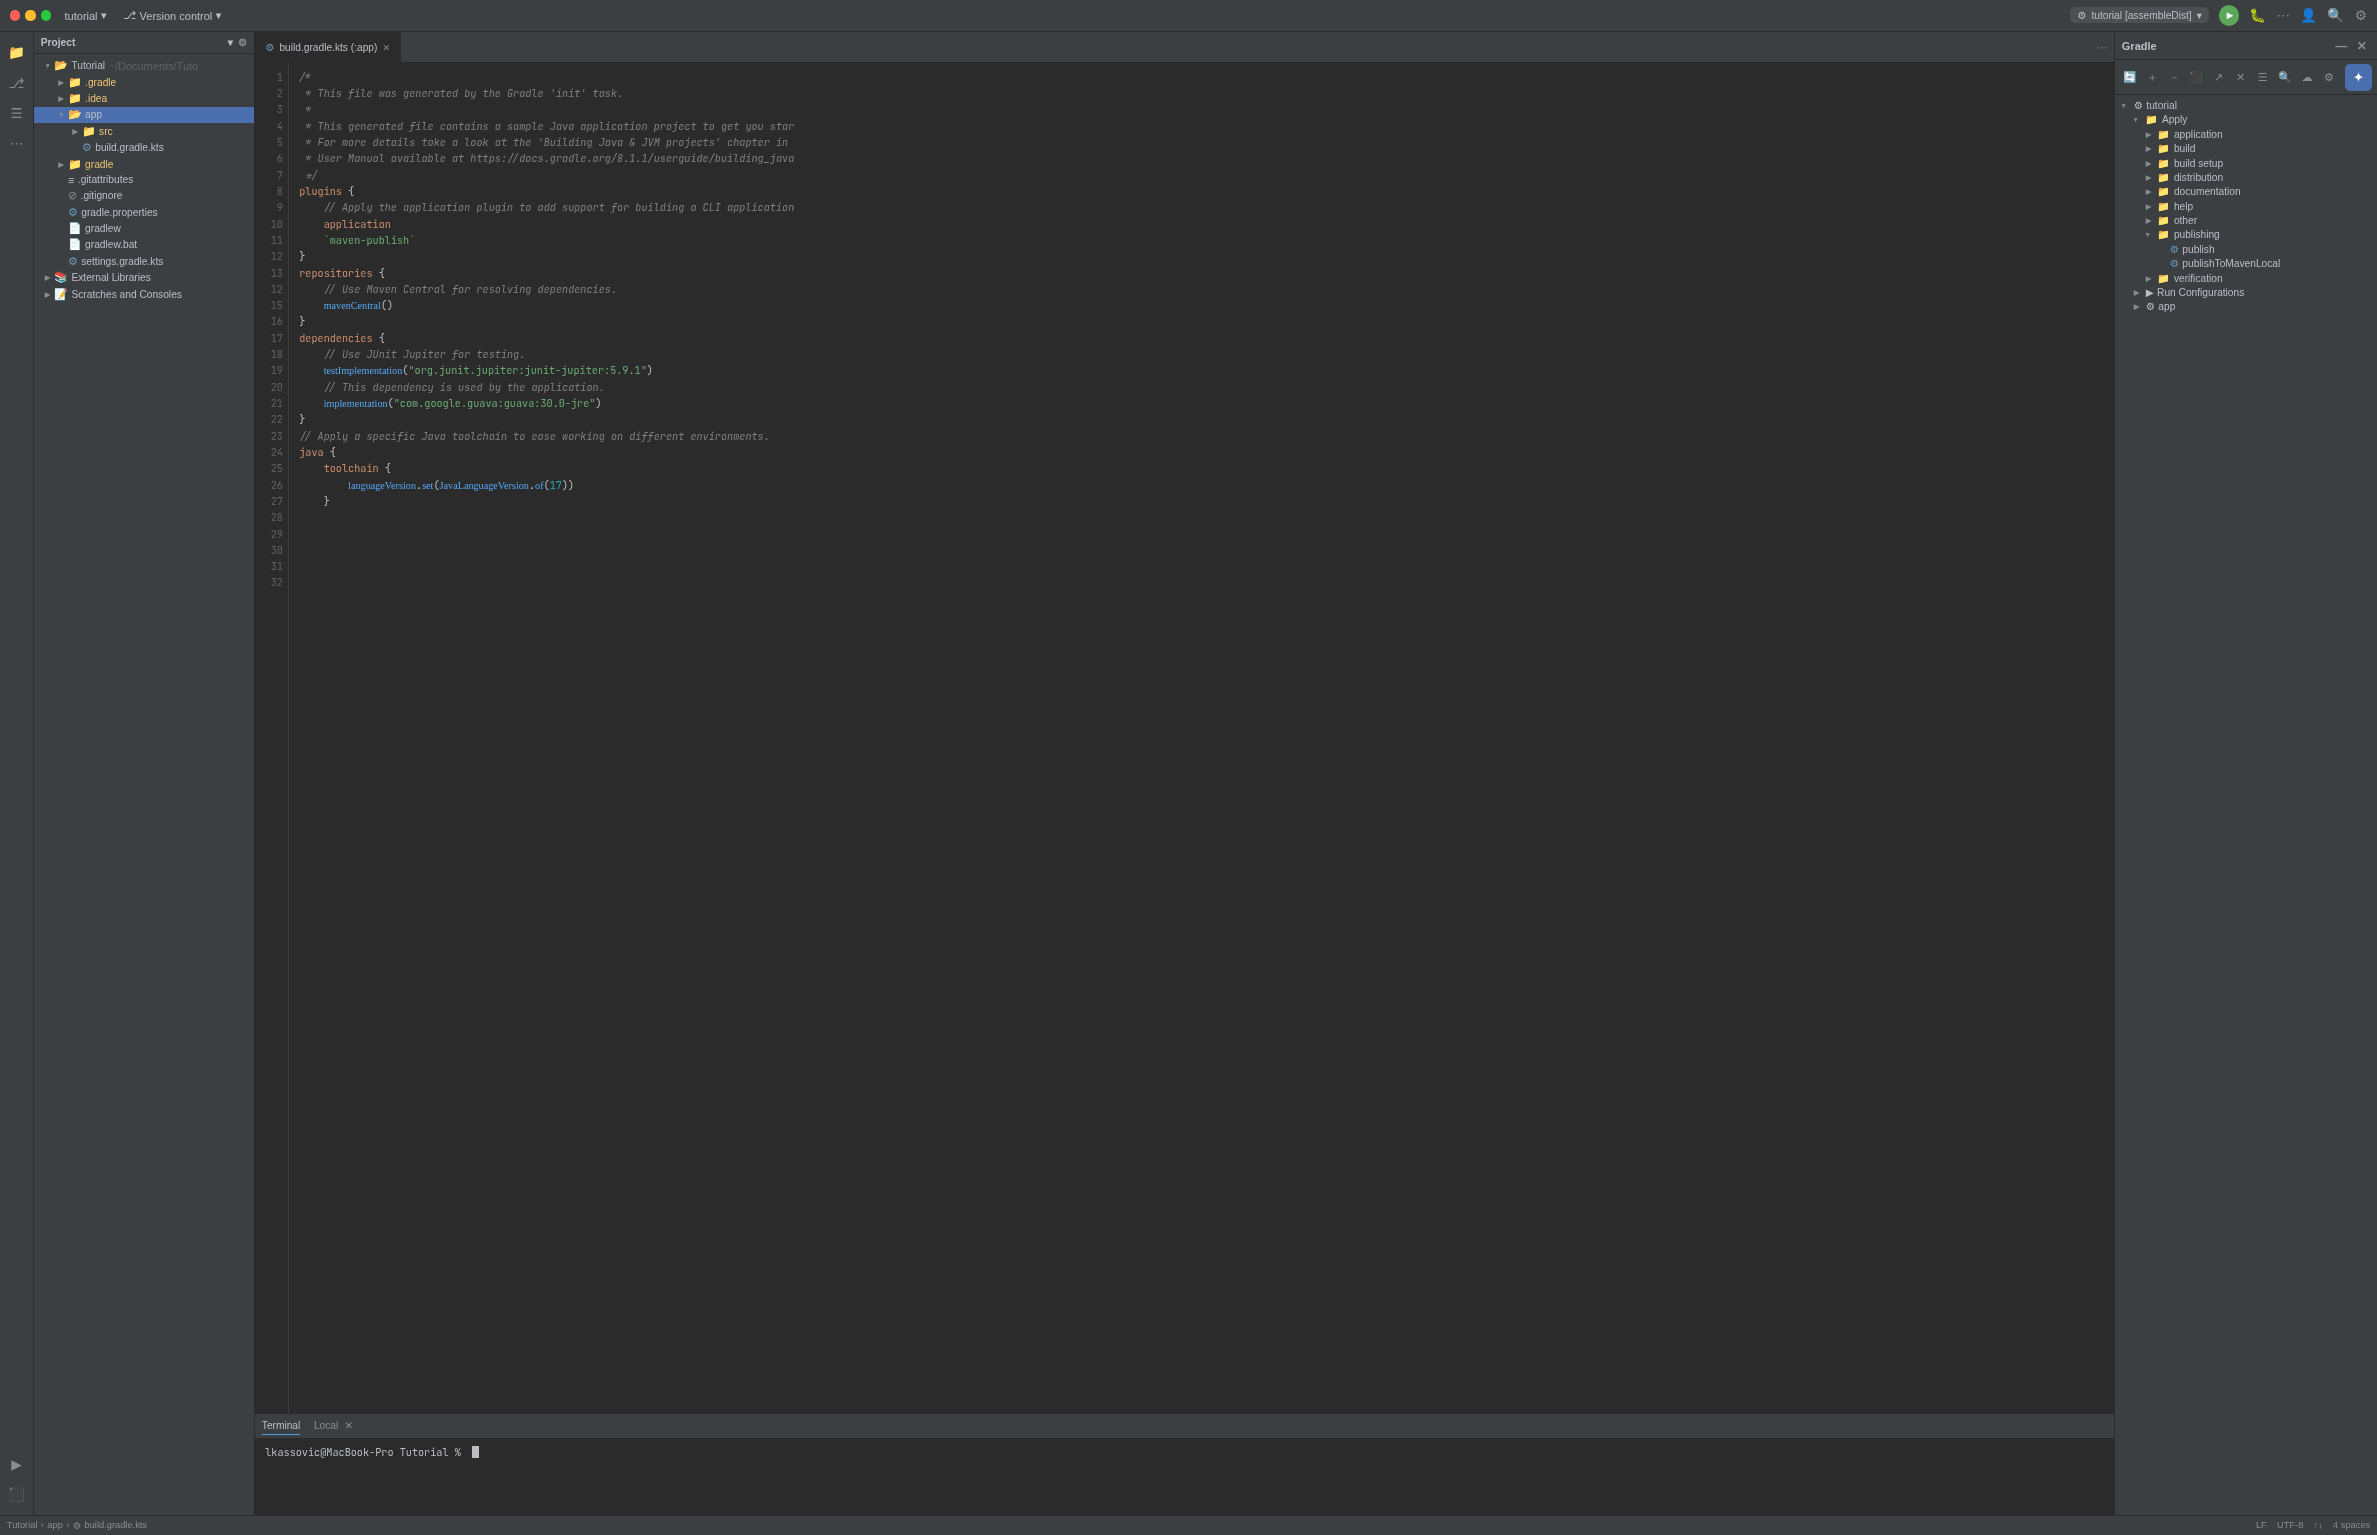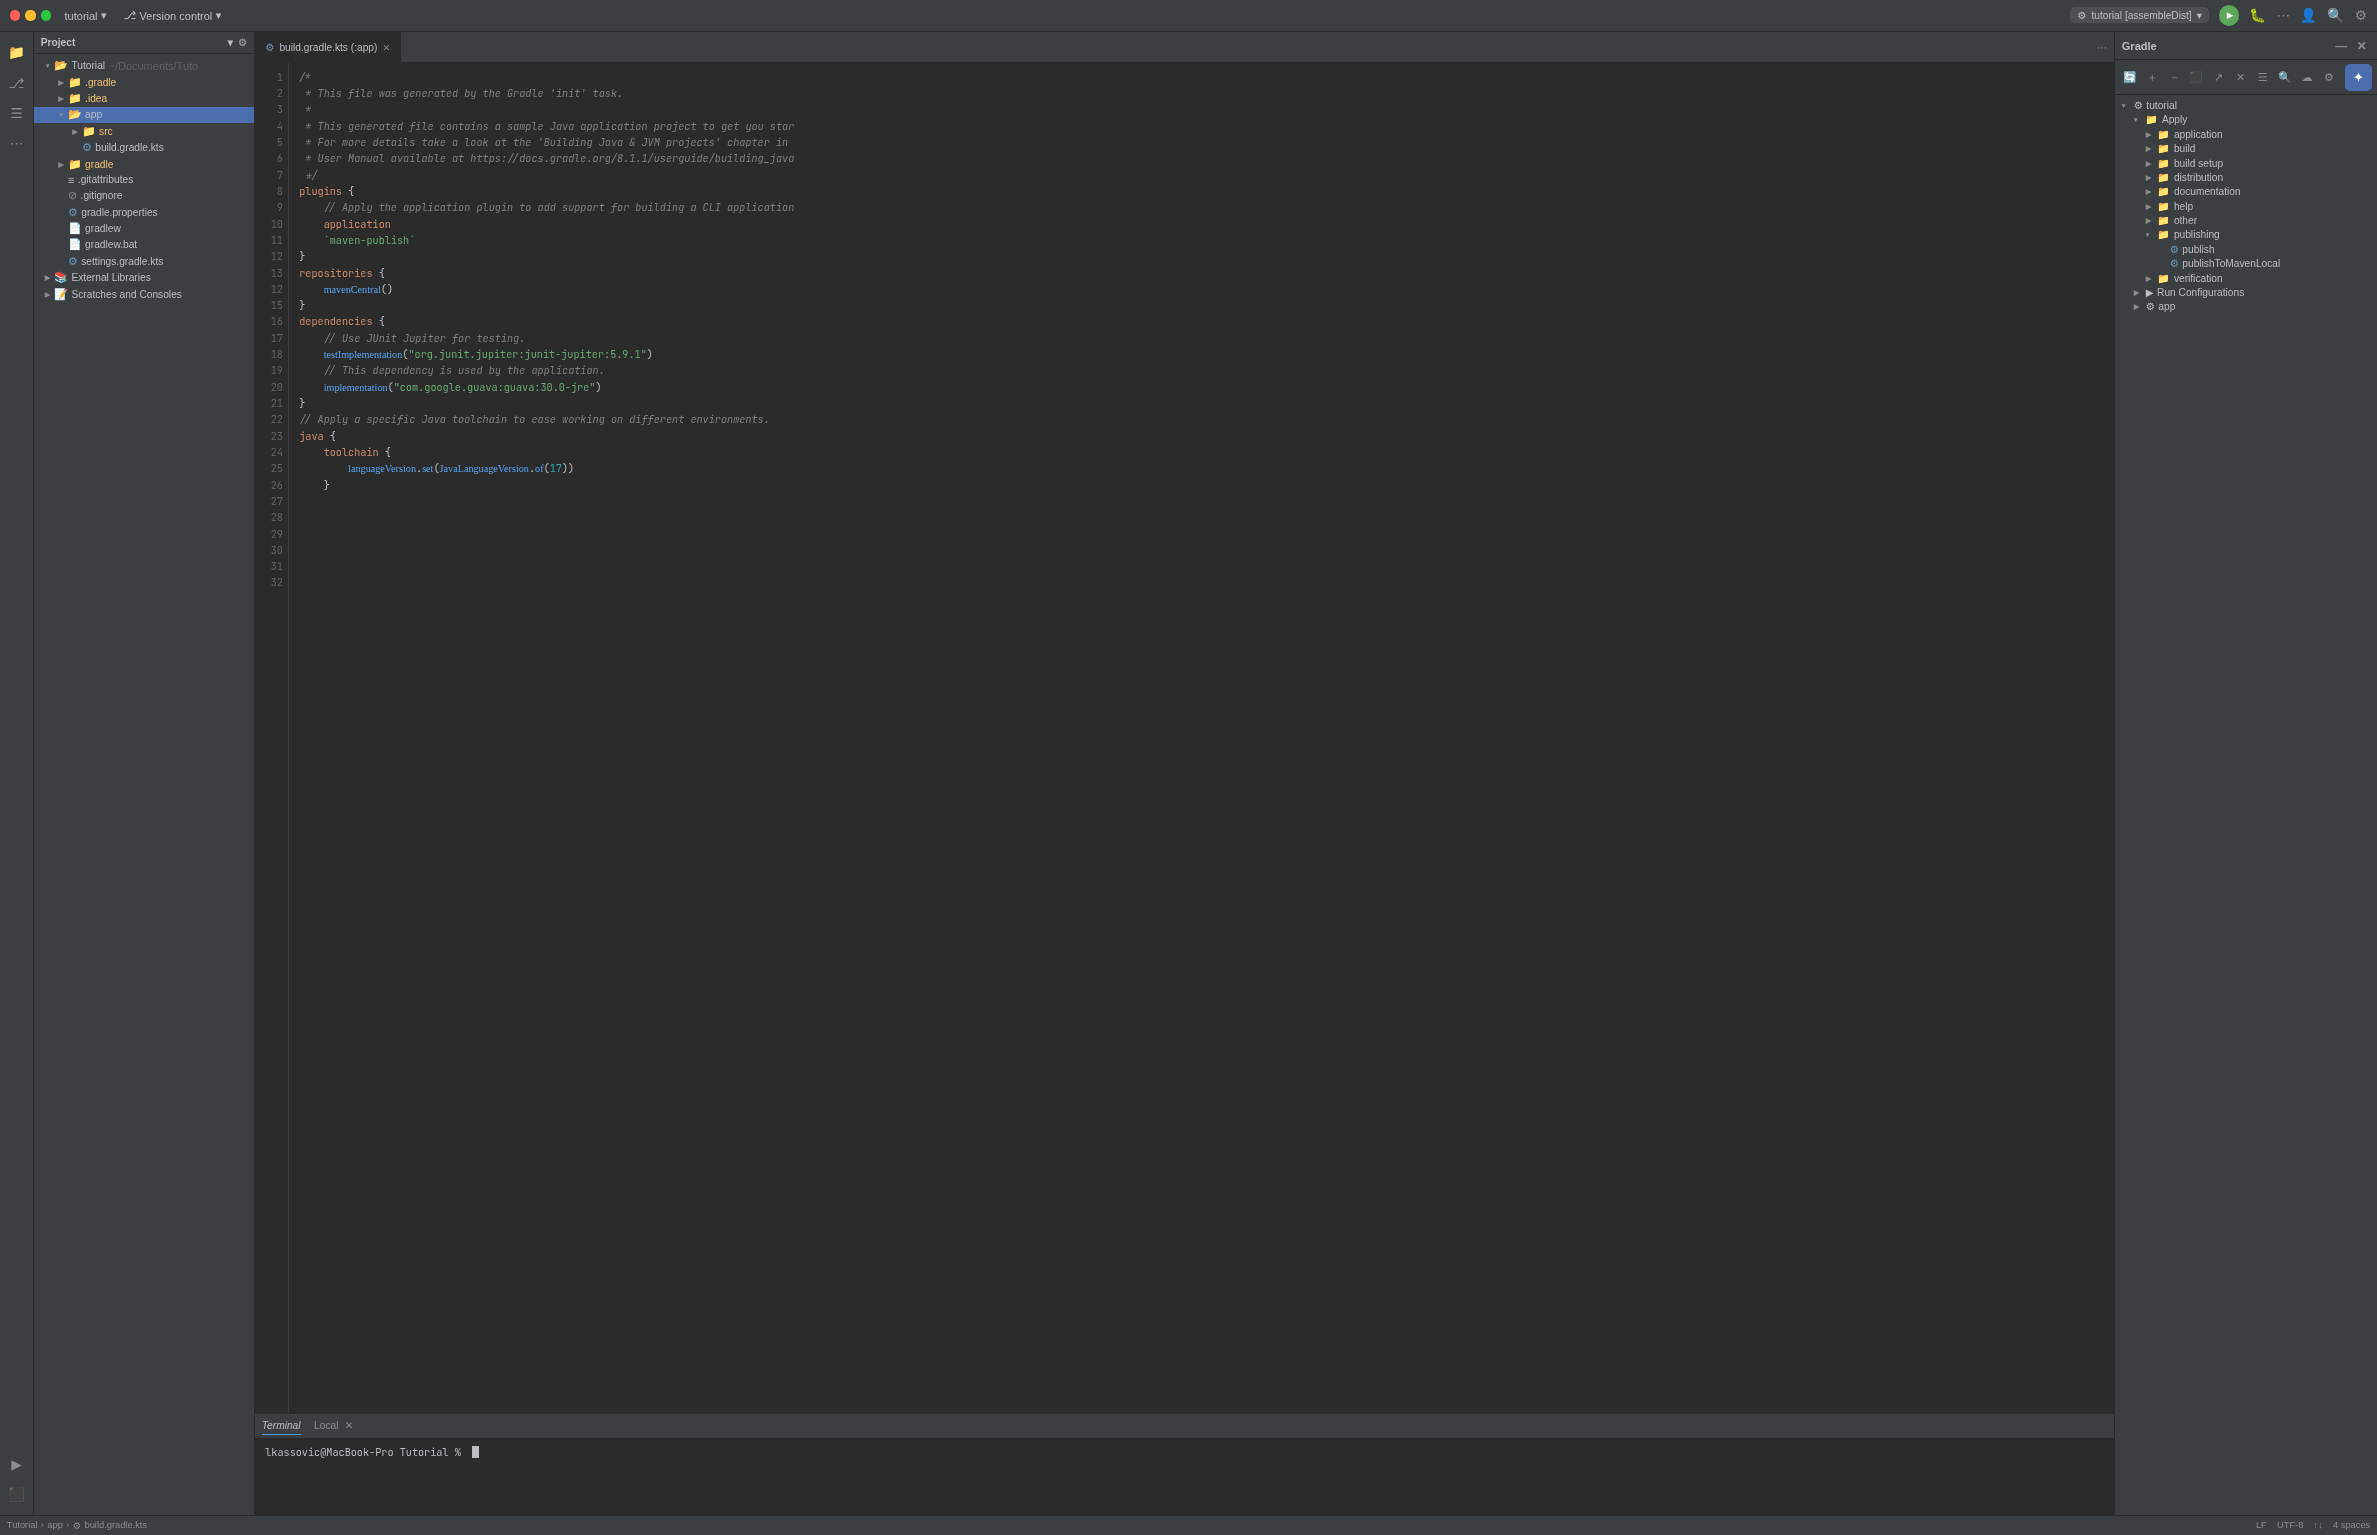--- a/index.html
+++ b/index.html
@@ -344,21 +344,20 @@
     }
     .bottom-tab {
       font-size: 10.2px;
       color: #8c8c8c;
       cursor: pointer;
       padding: 3.4px 0;
     }
     .bottom-tab.active {
       color: #bcbec4;
       border-bottom: 1.7px solid #4d9de0;
-      font-style: italic;
     }
     .terminal-content {
       flex: 1;
       padding: 6.8px 10.2px;
       font-family: 'JetBrains Mono', 'Menlo', monospace;
       font-size: 10.2px;
       color: #bcbec4;
       background: #2b2b2b;
     }
     .terminal-prompt {
@@ -655,20 +654,21 @@
         <div class="code-line"><span class="c-comment"> * User Manual available at https://docs.gradle.org/8.1.1/userguide/building_java</span></div>
         <div class="code-line"><span class="c-comment"> */</span></div>
         <div class="code-line"></div>
         <div class="code-line"><span class="c-keyword">plugins</span> {</div>
         <div class="code-line"><span class="c-comment">    // Apply the application plugin to add support for building a CLI application</span></div>
         <div class="code-line">    <span class="c-keyword">application</span></div>
         <div class="code-line">    <span class="c-string">`maven-publish`</span></div>
         <div class="code-line">}</div>
         <div class="code-line"></div>
         <div class="code-line"><span class="c-keyword">repositories</span> {</div>
+        <div class="code-line"><span class="c-comment">    // Use Maven Central for resolving dependencies.</span></div>
         <div class="code-line">    <span class="c-function">mavenCentral</span>()</div>
         <div class="code-line">}</div>
         <div class="code-line"></div>
         <div class="code-line"><span class="c-keyword">dependencies</span> {</div>
         <div class="code-line"><span class="c-comment">    // Use JUnit Jupiter for testing.</span></div>
         <div class="code-line">    <span class="c-function">testImplementation</span>(<span class="c-string">"org.junit.jupiter:junit-jupiter:5.9.1"</span>)</div>
         <div class="code-line"></div>
         <div class="code-line"><span class="c-comment">    // This dependency is used by the application.</span></div>
         <div class="code-line">    <span class="c-function">implementation</span>(<span class="c-string">"com.google.guava:guava:30.0-jre"</span>)</div>
         <div class="code-line">}</div>

